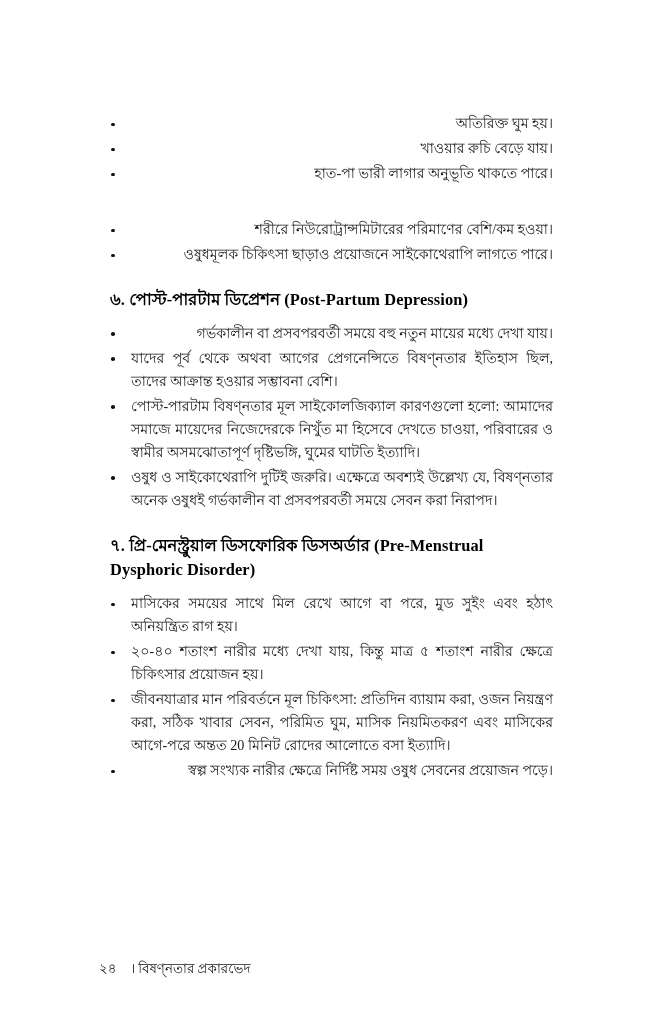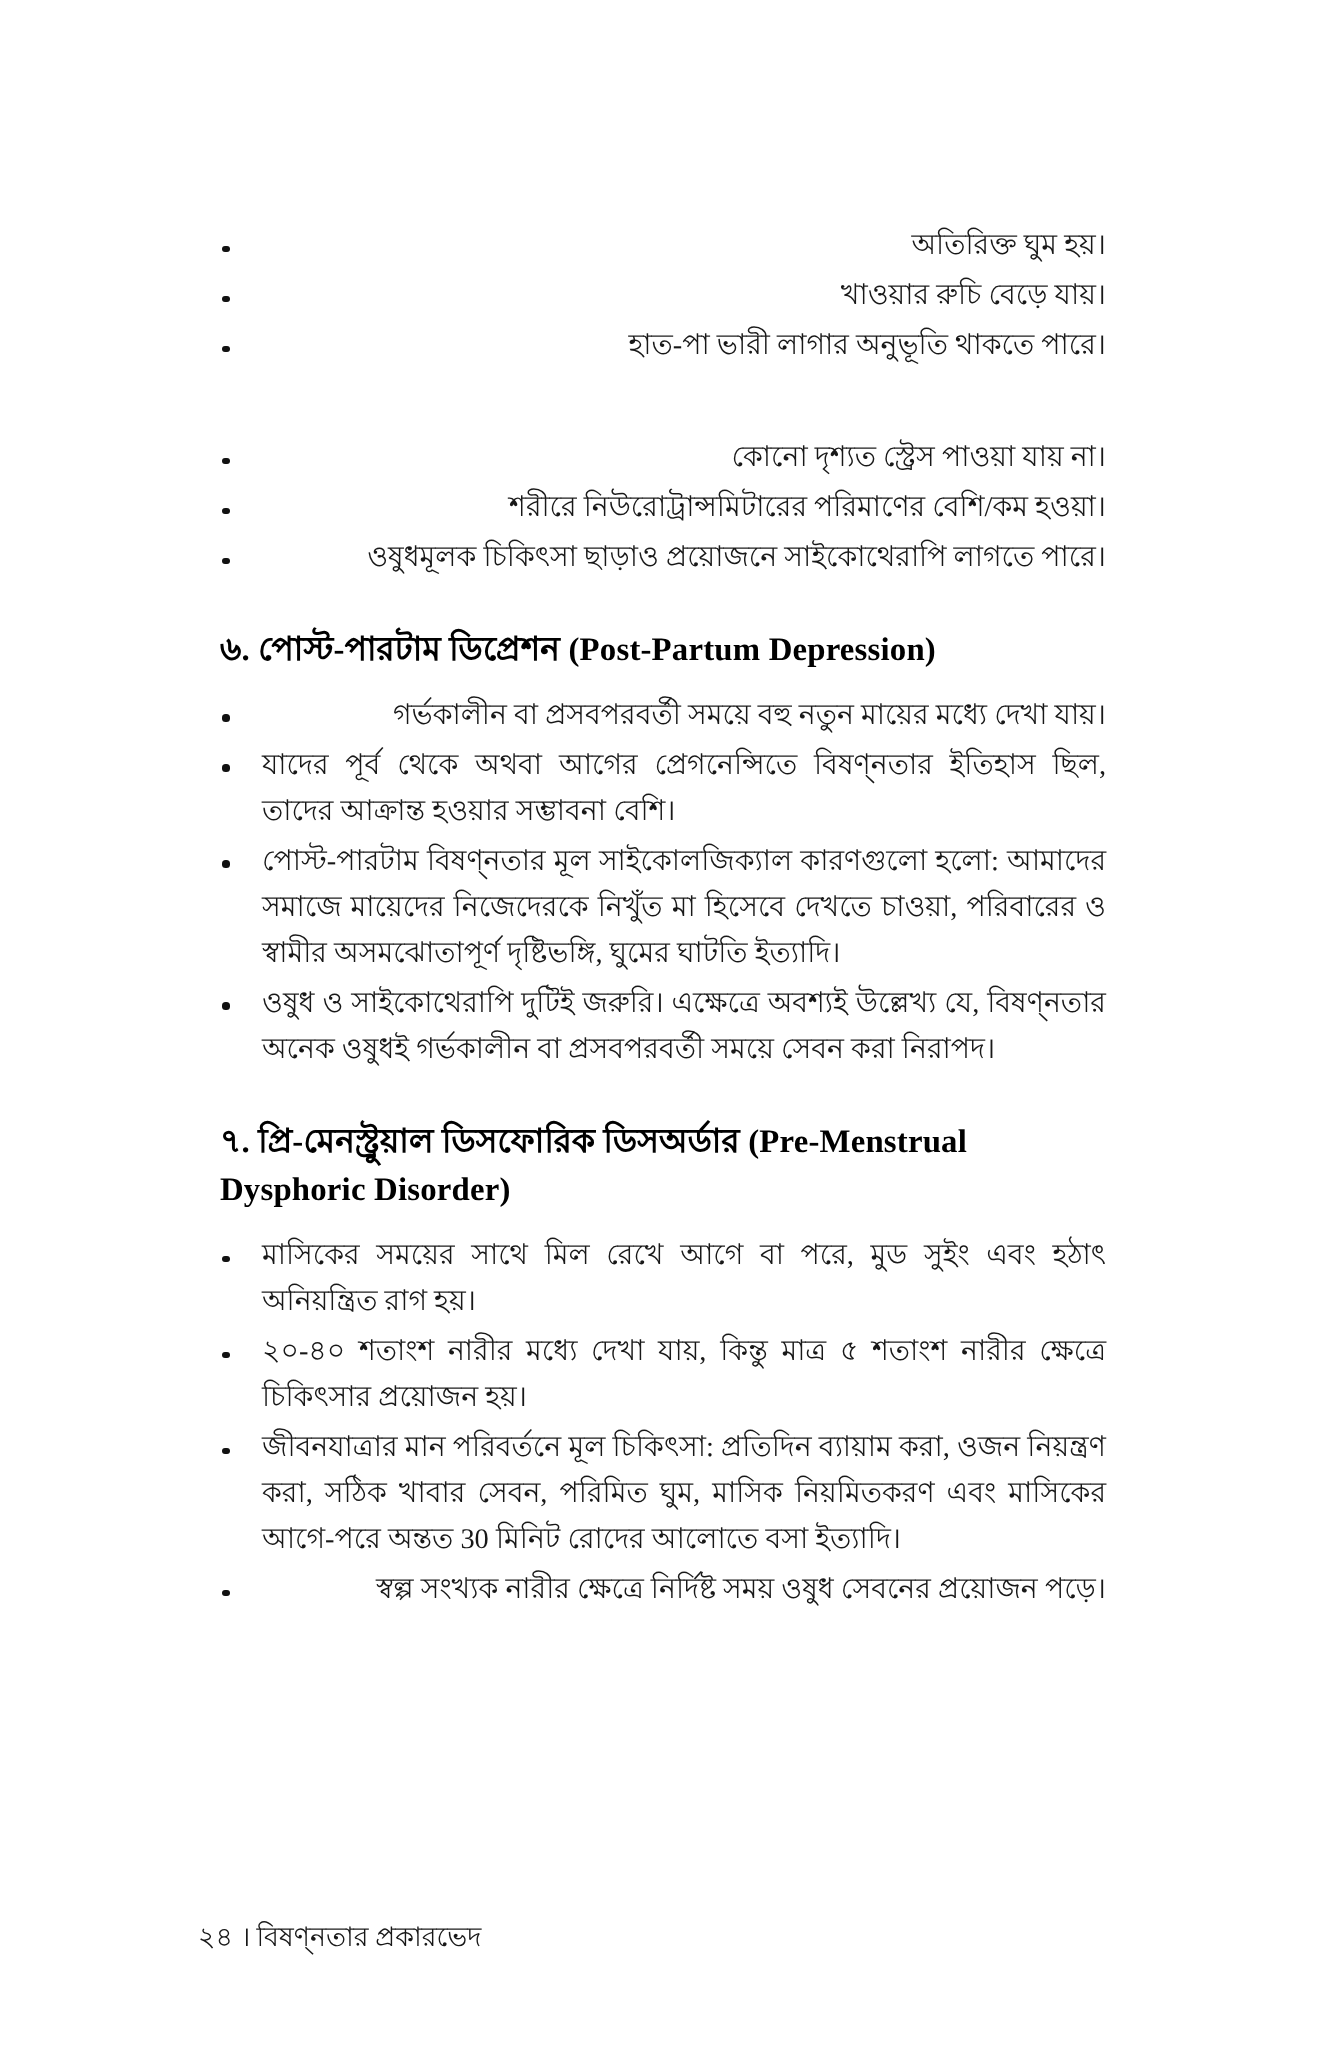--- a/index.html
+++ b/index.html
@@ -87,60 +87,59 @@
   .footer {
     position: absolute;
     left: 99px;
     top: 960px;
     font-size: 13.4px;
     line-height: 1.4;
     color: #171717;
     white-space: nowrap;
     font-family: "Liberation Serif", "DejaVu Serif", serif;
   }
-  .footer .pagenum { margin-right: 2px; }
+  .footer .pagenum { margin-right: 12px; }
   .footer .sep { margin: 0 3px 0 2px; }
 </style>
 </head>
 <body>
 
 <div class="page">
   <div class="content">
 
     <ul class="bullet-list">
       <li class="bullet-item nojust">অতিরিক্ত ঘুম হয়।</li>
       <li class="bullet-item nojust">খাওয়ার রুচি বেড়ে যায়।</li>
       <li class="bullet-item nojust">হাত-পা ভারী লাগার অনুভূতি থাকতে পারে।</li>
     </ul>
 
     <div class="gap-before-heading"></div>
     <div class="gap-after-heading"></div>
     <ul class="bullet-list">
-      <li class="bullet-item nojust">কোনো দৃশ্যত স্ট্রেস পাওয়া যায় না।</li>
       <li class="bullet-item nojust">শরীরে নিউরোট্রান্সমিটারের পরিমাণের বেশি/কম হওয়া।</li>
       <li class="bullet-item nojust last-of-block">ওষুধমূলক চিকিৎসা ছাড়াও প্রয়োজনে সাইকোথেরাপি লাগতে পারে।</li>
     </ul>
 
     <div class="gap-before-heading"></div>
     <h2 class="section-heading">৬. পোস্ট-পারটাম ডিপ্রেশন (Post-Partum Depression)</h2>
     <div class="gap-after-heading"></div>
     <ul class="bullet-list">
       <li class="bullet-item nojust">গর্ভকালীন বা প্রসবপরবর্তী সময়ে বহু নতুন মায়ের মধ্যে দেখা যায়।</li>
       <li class="bullet-item">যাদের পূর্ব থেকে অথবা আগের প্রেগনেন্সিতে বিষণ্নতার ইতিহাস ছিল, তাদের আক্রান্ত হওয়ার সম্ভাবনা বেশি।</li>
       <li class="bullet-item">পোস্ট-পারটাম বিষণ্নতার মূল সাইকোলজিক্যাল কারণগুলো হলো: আমাদের সমাজে মায়েদের নিজেদেরকে নিখুঁত মা হিসেবে দেখতে চাওয়া, পরিবারের ও স্বামীর অসমঝোতাপূর্ণ দৃষ্টিভঙ্গি, ঘুমের ঘাটতি ইত্যাদি।</li>
       <li class="bullet-item last-of-block">ওষুধ ও সাইকোথেরাপি দুটিই জরুরি। এক্ষেত্রে অবশ্যই উল্লেখ্য যে, বিষণ্নতার অনেক ওষুধই গর্ভকালীন বা প্রসবপরবর্তী সময়ে সেবন করা নিরাপদ।</li>
     </ul>
 
     <div class="gap-before-heading"></div>
     <h2 class="section-heading">৭. প্রি-মেনস্ট্রুয়াল ডিসফোরিক ডিসঅর্ডার (Pre-Menstrual Dysphoric Disorder)</h2>
     <div class="gap-after-heading"></div>
     <ul class="bullet-list">
       <li class="bullet-item">মাসিকের সময়ের সাথে মিল রেখে আগে বা পরে, মুড সুইং এবং হঠাৎ অনিয়ন্ত্রিত রাগ হয়।</li>
       <li class="bullet-item">২০-৪০ শতাংশ নারীর মধ্যে দেখা যায়, কিন্তু মাত্র ৫ শতাংশ নারীর ক্ষেত্রে চিকিৎসার প্রয়োজন হয়।</li>
-      <li class="bullet-item">জীবনযাত্রার মান পরিবর্তনে মূল চিকিৎসা: প্রতিদিন ব্যায়াম করা, ওজন নিয়ন্ত্রণ করা, সঠিক খাবার সেবন, পরিমিত ঘুম, মাসিক নিয়মিতকরণ এবং মাসিকের আগে-পরে অন্তত 30 মিনিট রোদের আলোতে বসা ইত্যাদি।</li>
+      <li class="bullet-item">জীবনযাত্রার মান পরিবর্তনে মূল চিকিৎসা: প্রতিদিন ব্যায়াম করা, ওজন নিয়ন্ত্রণ করা, সঠিক খাবার সেবন, পরিমিত ঘুম, মাসিক নিয়মিতকরণ এবং মাসিকের আগে-পরে অন্তত 20 মিনিট রোদের আলোতে বসা ইত্যাদি।</li>
       <li class="bullet-item nojust last-of-block">স্বল্প সংখ্যক নারীর ক্ষেত্রে নির্দিষ্ট সময় ওষুধ সেবনের প্রয়োজন পড়ে।</li>
     </ul>
 
   </div>
 
   <div class="footer">
     <span class="pagenum">২৪</span><span class="sep">।</span><span>বিষণ্নতার প্রকারভেদ</span>
   </div>
 </div>
 

